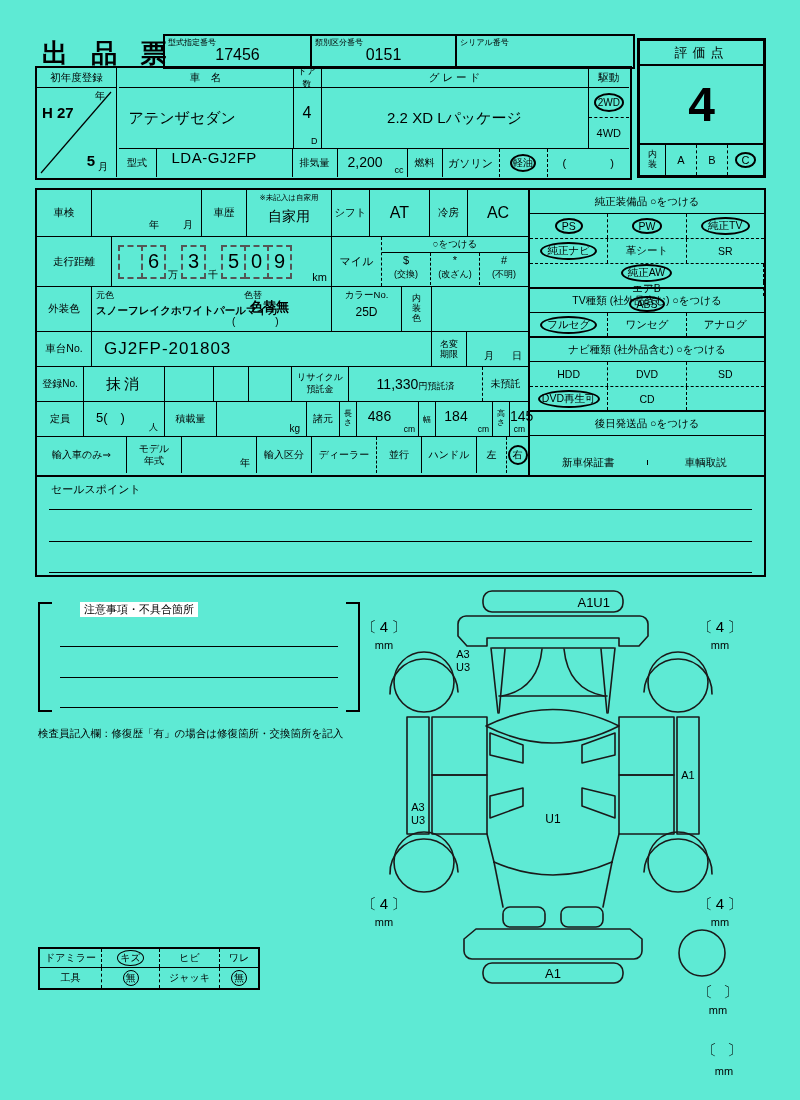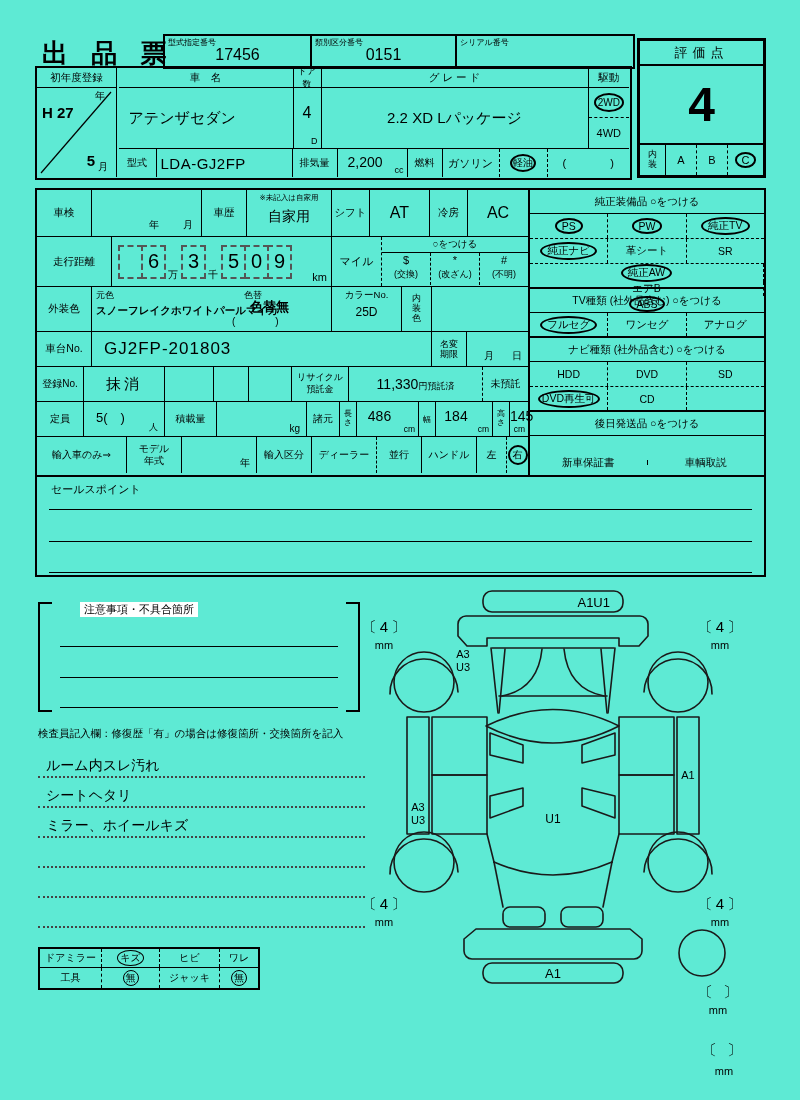--- a/index.html
+++ b/index.html
@@ -99,21 +99,21 @@
         <div class="cc sr" style="width:267px;font-size:15px;">2.2 XD Lパッケージ</div>
         <div style="flex:1;">
           <div class="cc db" style="height:30px;">
               <span class="circ" style="font-size:10px;padding:2px 2px;">2WD</span>
             </div>
           <div class="cc" style="height:29.5px;font-size:11px;">4WD</div>
         </div>
       </div>
       <div class="flex" style="height:28px;">
         <div class="cc sr" style="width:38px;font-size:10px;">型式</div>
-        <div class="sr" style="width:136px;display:flex;align-items:center;padding-left:4px;font-size:15px;font-weight:500;letter-spacing:0.5px;">
+        <div class="sr" style="width:136px;display:flex;align-items:flex-start;padding-left:15px;font-size:15px;font-weight:500;letter-spacing:0.5px;">
             <span>LDA-GJ2FP</span>
           </div>
         <div class="cc sr" style="width:45px;font-size:10px;">排気量</div>
         <div class="sr" style="width:70px;position:relative;">
           <span class="abs" style="left:0;right:14px;top:5px;text-align:center;font-size:14px;">2,200</span>
           <span class="abs" style="right:3px;bottom:2px;font-size:9px;">cc</span>
         </div>
         <div class="cc sr" style="width:35px;font-size:10px;">燃料</div>
         <div class="cc dr" style="width:57px;font-size:11px;">ガソリン</div>
         <div class="cc dr" style="width:48px;">
@@ -347,34 +347,20 @@
     <div class="abs" style="left:0;top:0;width:14px;height:110px;border:2.5px solid #000;border-right:none;"></div>
     <div class="abs" style="right:0;top:0;width:14px;height:110px;border:2.5px solid #000;border-left:none;"></div>
     <span class="abs" style="left:42px;top:0;font-size:11px;background:#fff;padding:0 4px;">注意事項・不具合箇所</span>
     <div class="cautline" style="top:44px;"></div>
     <div class="cautline" style="top:75px;"></div>
     <div class="cautline" style="top:105px;"></div>
   </div>
 
   <div class="abs" style="left:38px;top:727px;font-size:10.5px;">検査員記入欄：修復歴「有」の場合は修復箇所・交換箇所を記入</div>
 
-  <div class="abs" style="left:38px;top:748px;width:327px;">
-    <div class="noteline">
-        <span>ルーム内スレ汚れ</span>
-      </div>
-    <div class="noteline">
-        <span>シートヘタリ</span>
-      </div>
-    <div class="noteline">
-        <span>ミラー、ホイールキズ</span>
-      </div>
-    <div class="noteline"></div>
-    <div class="noteline"></div>
-    <div class="noteline"></div>
-  </div>
 
   <div class="abs" style="left:38px;top:947px;width:222px;border:2px solid #000;font-size:10px;">
     <div class="flex sb" style="height:19px;">
       <div class="cc dr" style="width:62px;">ドアミラー</div>
       <div class="cc dr" style="width:58px;">
           <span class="circ" style="border-width:1.8px;padding:0 2px;">キズ</span>
         </div>
       <div class="cc dr" style="width:60px;">ヒビ</div>
       <div class="cc" style="flex:1;">ワレ</div>
     </div>

